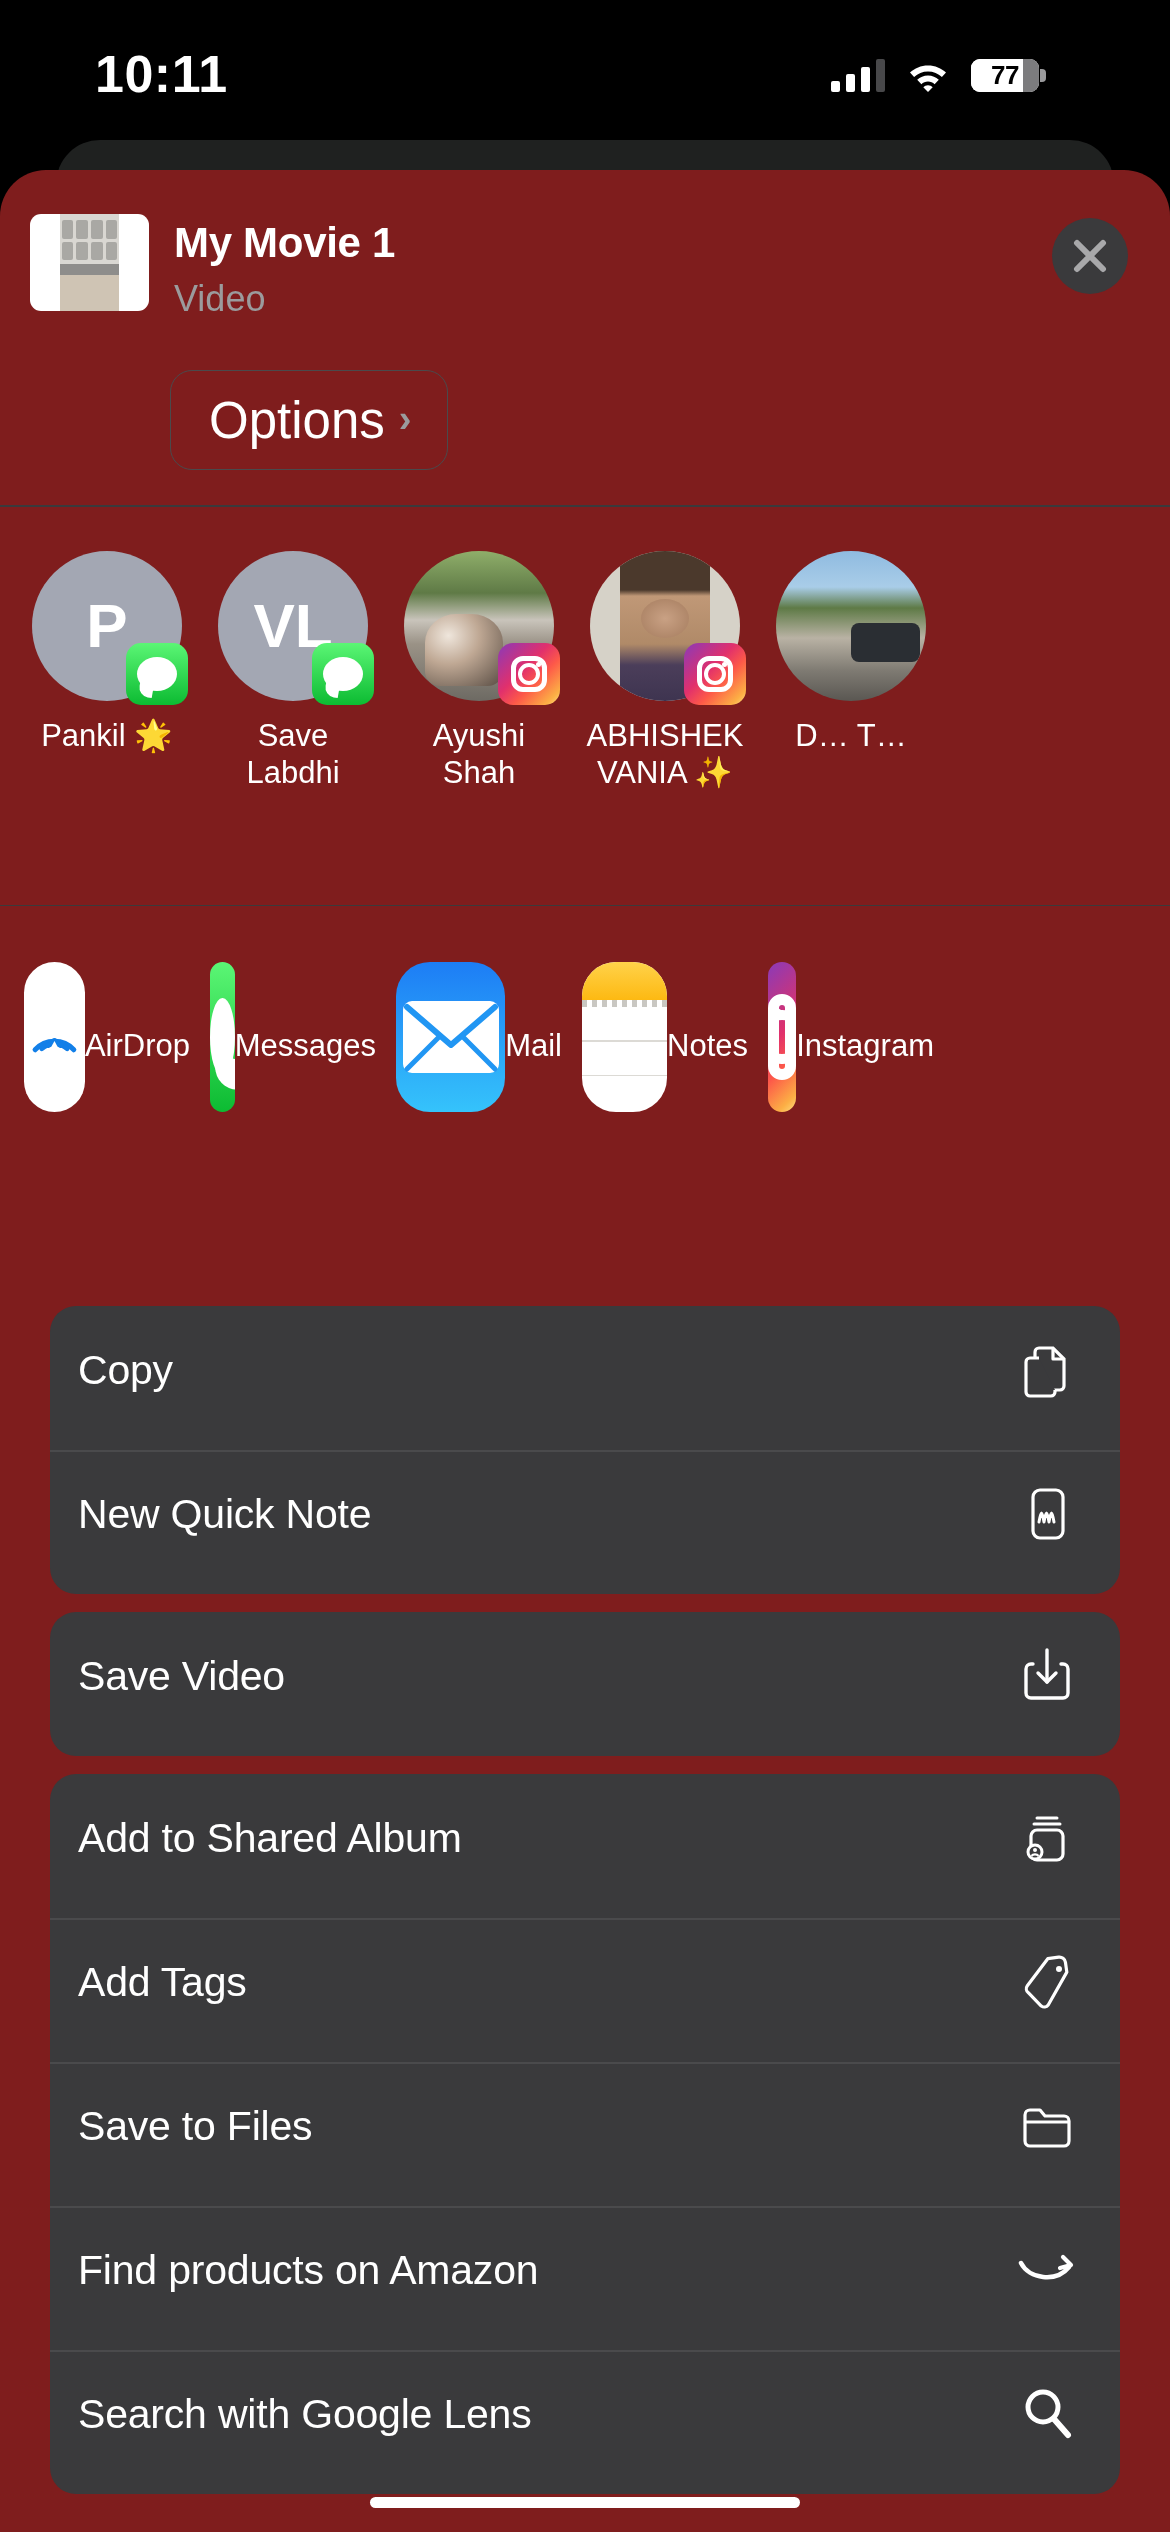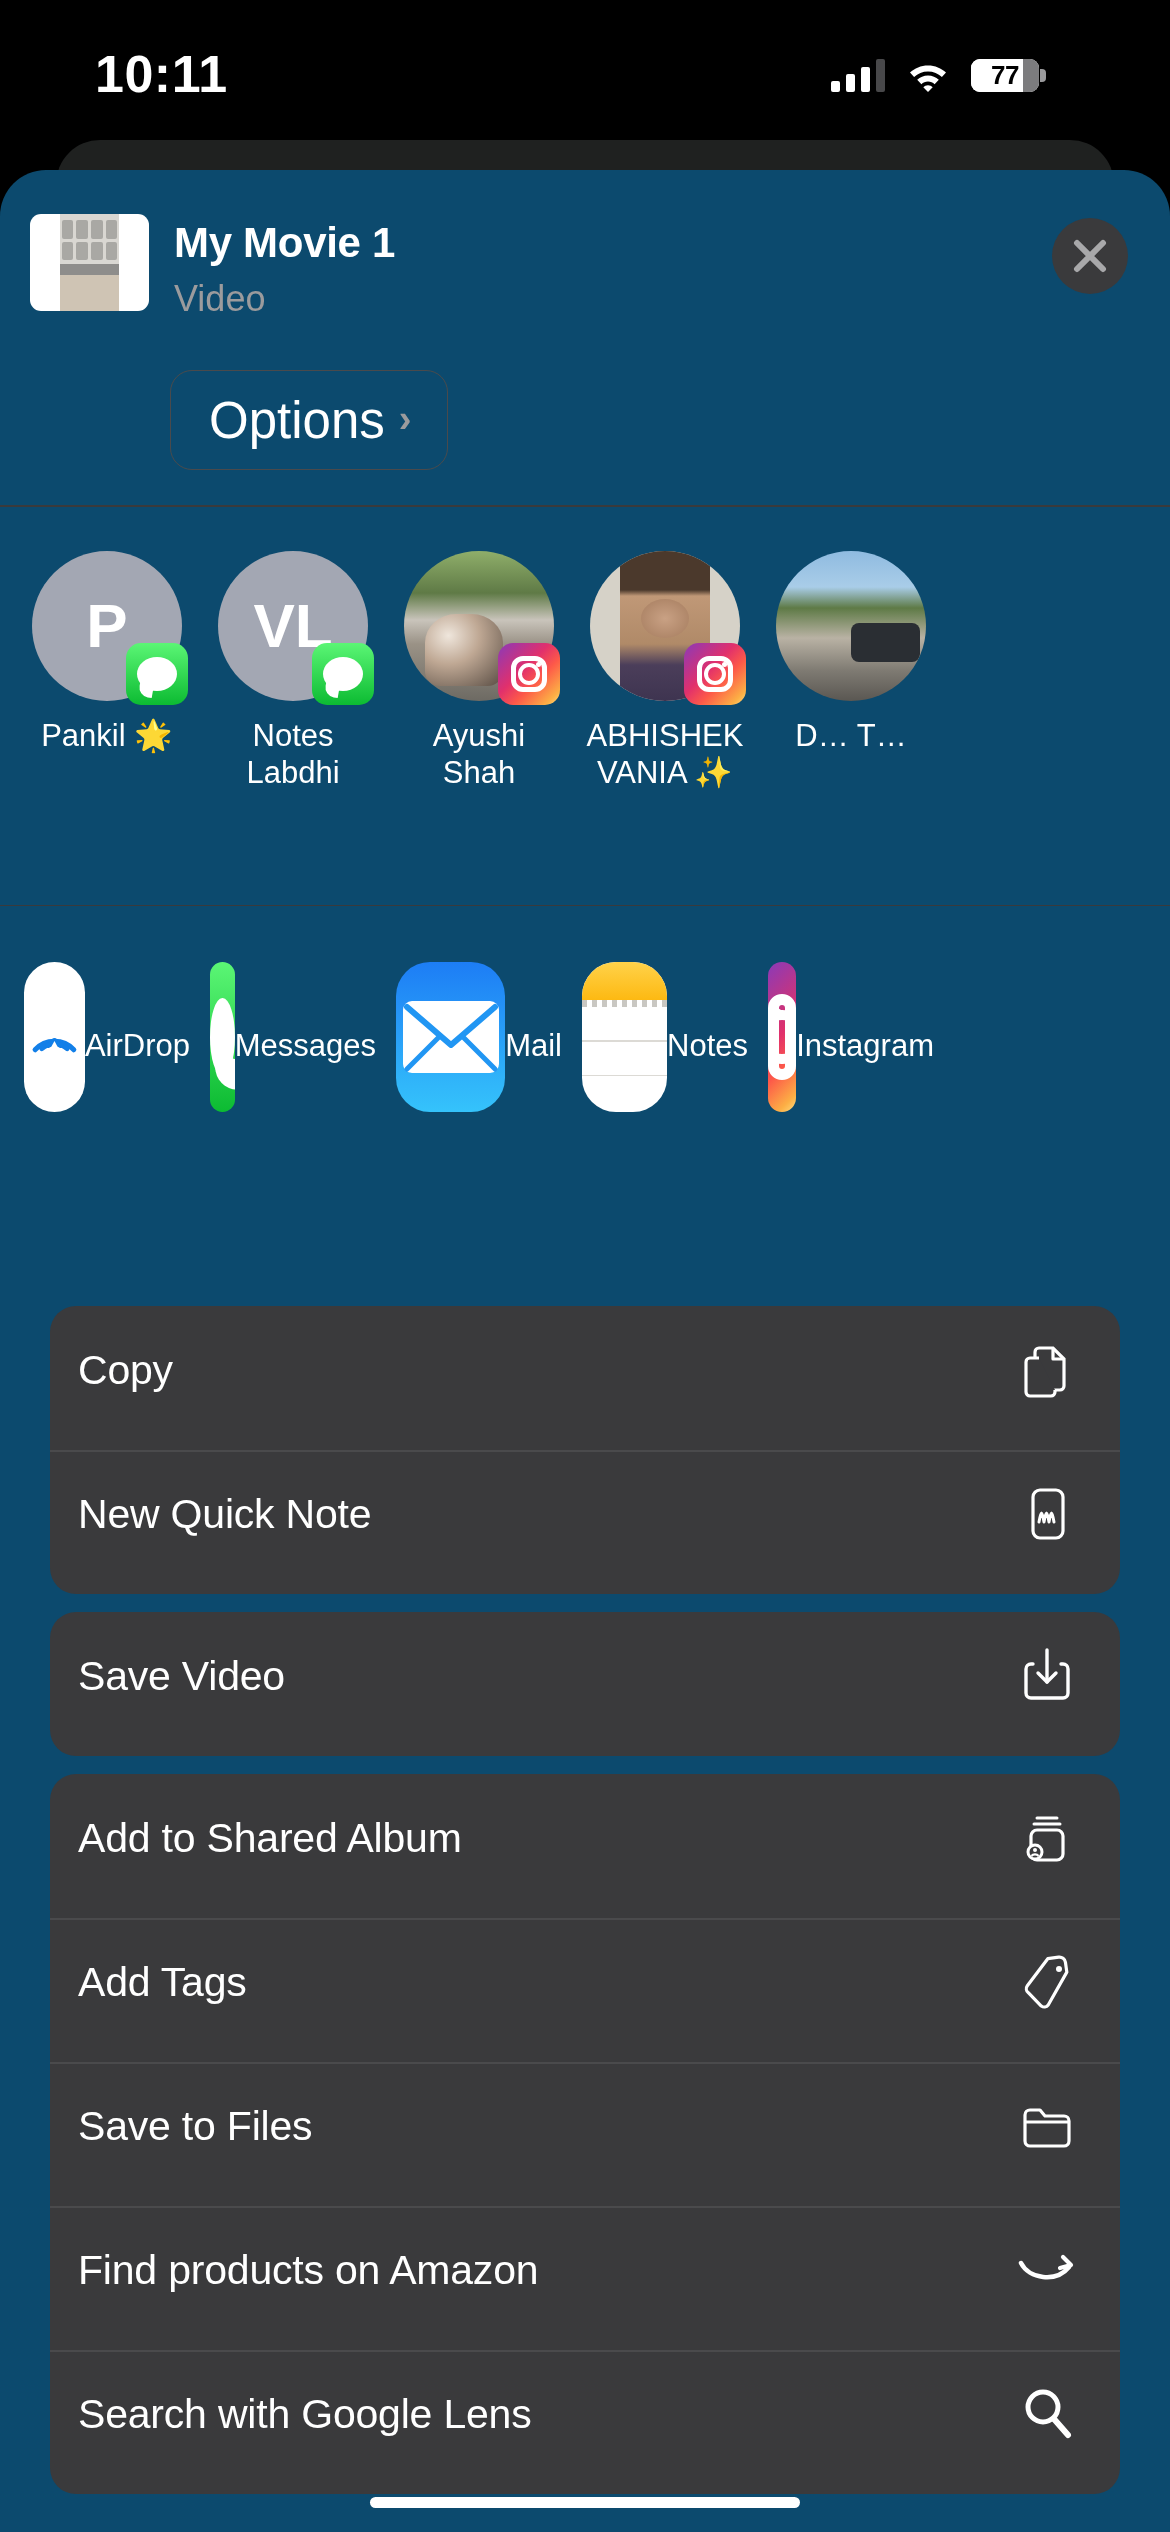--- a/index.html
+++ b/index.html
@@ -34,21 +34,21 @@
 
   
   .card-behind {
     position:absolute; left:56px; right:56px; top:140px; height:80px;
     background:#1f2120; border-radius:44px 44px 0 0;
   }
 
   
   .sheet {
     position:absolute; left:0; right:0; top:170px; bottom:0;
-    background:#0c4a6e; border-radius:46px 46px 0 0; overflow:hidden;
+    background:#7f1d1d; border-radius:46px 46px 0 0; overflow:hidden;
   }
 
   
   .sheet-header { position:relative; height:335px; }
   .thumb {
     position:absolute; left:30px; top:44px; width:119px; height:97px;
     border-radius:11px; overflow:hidden; background:#fff;
   }
   .thumb-art { position:absolute; left:25%; top:0; width:50%; height:100%;
     background:
@@ -236,21 +236,21 @@
         <div class="contact-name">Pankil 🌟</div>
       </div>
 
       <div class="contact">
         <div class="avatar">
           <div class="avatar-circle">VL</div>
           <div class="badge badge-msg">
               <div class="bub"></div>
             </div>
         </div>
-        <div class="contact-name">Notes Labdhi</div>
+        <div class="contact-name">Save Labdhi</div>
       </div>
 
       <div class="contact">
         <div class="avatar">
           <div class="avatar-photo">
               <div class="ph-ayushi"></div>
             </div>
           <div class="badge badge-ig">
               <div class="ig-sq"></div>
             </div>

